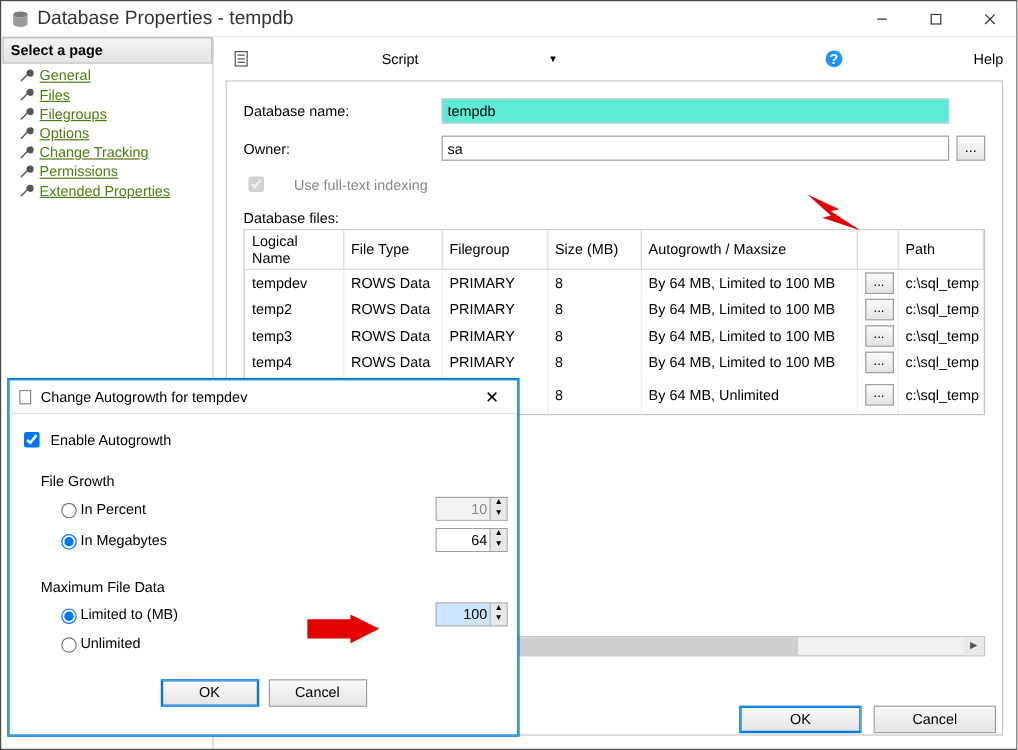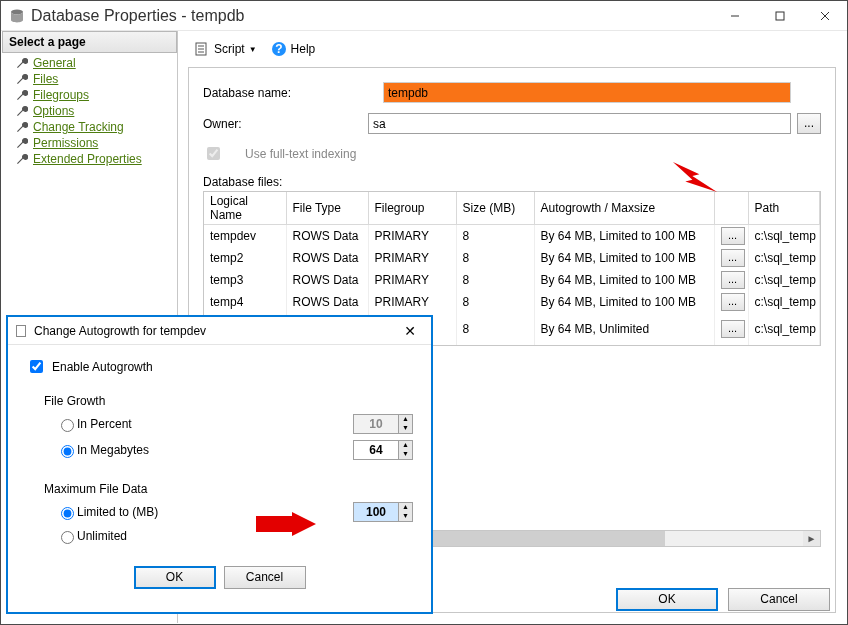--- a/index.html
+++ b/index.html
@@ -18,21 +18,21 @@
   
   .nav { width: 176px; border-right: 1px solid #c7c7c7; background: #fff; display: flex; flex-direction: column; }
   .nav-hdr { background: linear-gradient(#f3f3f3,#e4e4e4); border: 1px solid #b7b7b7; padding: 3px 6px; font-weight: bold; }
   .nav-items { padding: 2px 0; }
   .nav-item { display: flex; align-items: center; gap: 5px; padding: 1px 6px 1px 14px; cursor: pointer; }
   .nav-item .wr { width: 12px; height: 12px; }
   .nav-item span.lbl { color: #4d7c0f; text-decoration: underline; }
 
   
   .rpanel { flex: 1; padding: 6px 10px 10px 10px; position: relative; display: flex; flex-direction: column; }
-  .toolbar { height: 24px; display: flex; align-items: center; gap: 4px; padding-left: 6px; }
+  .toolbar { height: 24px; display: flex; align-items: center; gap: 4px; padding-left: 6px; justify-content: space-between; }
   .content { margin-top: 6px; border: 1px solid #c7c7c7; flex: 1; padding: 14px 14px 0 14px; position: relative; }
   .row { display: flex; align-items: center; margin-bottom: 10px; }
   .row .lbl { width: 165px; }
   .row input.txt { flex: 1; border: 1px solid #9f9f9f; height: 21px; padding: 0 4px; background: #fff; }
   .ellips { width: 24px; height: 21px; margin-left: 6px; border: 1px solid #9f9f9f; background: linear-gradient(#fafafa,#e4e4e4); text-align: center; line-height: 19px; cursor: pointer; }
   .chkline { display: flex; align-items: center; gap: 22px; margin: 2px 0 12px 0; color: #888; }
   .chkline input[type=checkbox] { accent-color: #999; }
 
   
   .tbllbl { margin-bottom: 2px; }
@@ -53,27 +53,27 @@
   .btn.primary { border: 1px solid #0078d7; box-shadow: inset 0 0 0 1px #0078d7; }
 
   
   .dlgbtns { position: absolute; right: 16px; bottom: 12px; display: flex; gap: 10px; }
 
   
   .modal { position: absolute; left: 7px; top: 316px; width: 425px; height: 297px; border: 1px solid #0078d7; box-shadow: 0 0 0 1px #0078d7; background: #fff; }
   .modal .mtitle { height: 28px; display: flex; align-items: center; padding: 0 6px; border-bottom: 1px solid #e4e4e4; }
   .modal .mtitle .mttxt { flex: 1; }
   .modal .mclose { width: 30px; text-align: center; font-size: 14px; cursor: pointer; }
-  .mbody { padding: 12px 18px; }
+  .mbody { padding: 12px 8px; }
   .mchk { display: flex; align-items: center; gap: 6px; margin-bottom: 18px; }
   .group-lbl { margin: 0 0 6px 18px; }
   .radio-row { display: flex; align-items: center; margin: 2px 0 6px 30px; }
   .radio-row label { flex: 1; }
   .spin { display: flex; align-items: center; border: 1px solid #9f9f9f; background: #fff; height: 20px; }
-  .spin input { border: none; width: 44px; text-align: center; padding: 0 2px; height: 18px; outline: none; font-weight: bold; }
+  .spin input { border: none; width: 44px; text-align: right; padding: 0 2px; height: 18px; outline: none; }
   .spin .sbtns { display: flex; flex-direction: column; width: 14px; border-left: 1px solid #9f9f9f; }
   .spin .sbtns div { height: 9px; font-size: 7px; line-height: 8px; text-align: center; background: #e8e8e8; }
   .spin.dis input { background: #f2f2f2; color: #888; }
   .sel input { background: #cde6ff; }
   .mbtns { display: flex; gap: 8px; justify-content: center; margin-top: 22px; }
 
   
   .arrow { position: absolute; width: 50px; height: 30px; pointer-events: none; }
 
   
@@ -192,21 +192,21 @@
               <circle cx="8" cy="8" r="7" fill="#1e90ff"></circle>
               <text x="8" y="12" text-anchor="middle" fill="#fff" font-size="11" font-weight="bold">?</text>
             </svg>
           </span>
         <span>Help</span>
       </div>
 
       <div class="content">
         <div class="row">
           <div class="lbl">Database name:</div>
-          <input class="txt" readonly="" style="background: #f97316; border: 1px solid rgb(207, 207, 207); margin-left: 15px;" value="tempdb">
+          <input class="txt" readonly="" style="background: #5eead4; border: 1px solid rgb(207, 207, 207);" value="tempdb">
           <span style="width:30px;"></span>
         </div>
         <div class="row">
           <div class="lbl">Owner:</div>
           <input class="txt" value="sa" style="">
           <div class="ellips">...</div>
         </div>
         <div class="chkline">
           <input type="checkbox" checked="" disabled="" style="">
           <span>Use full-text indexing</span>

